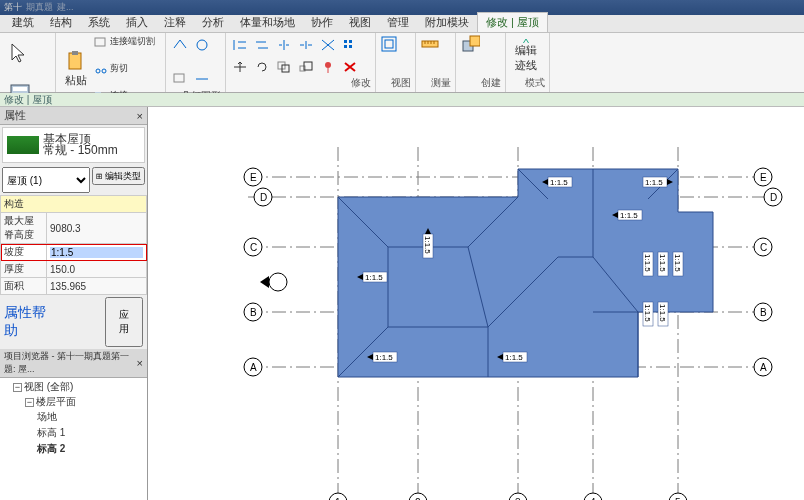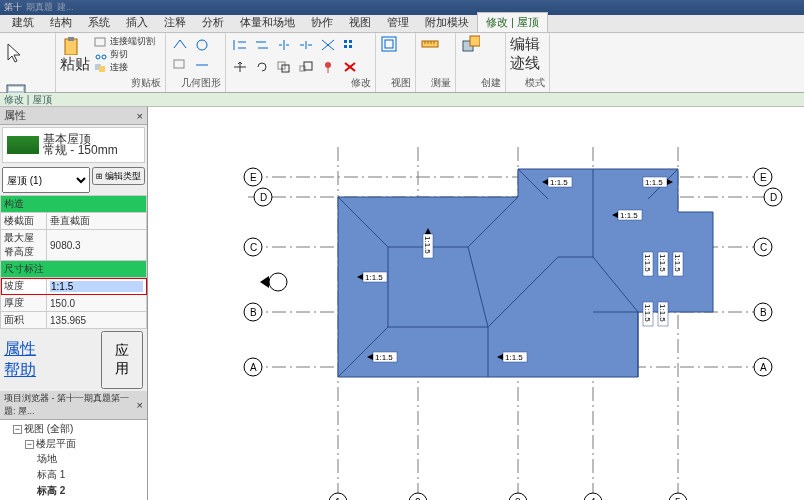--- a/index.html
+++ b/index.html
@@ -14,24 +14,24 @@
 .tabs { height:18px; background:#e8e8e8; border-bottom:1px solid #c0c0c0; display:flex; align-items:flex-end; padding-left:4px; font-size:11px; }
 .tabs span { padding:2px 8px; cursor:pointer; }
 .tabs .active { background:#f5f5f5; border:1px solid #c0c0c0; border-bottom:none; }
 .tabs .mod { color:#2a6a2a; }
 
 
 .ribbon { height:60px; background:#f5f5f5; border-bottom:1px solid #aaa; display:flex; }
 .rgroup { border-right:1px solid #d0d0d0; display:flex; flex-direction:column; justify-content:space-between; padding:2px 4px; }
 .rgroup .btns { display:flex; gap:2px; align-items:center; flex-wrap:wrap; }
 .rgroup .lbl { text-align:right; font-size:10px; color:#555; }
-.bigbtn { width:32px; height:38px; display:flex; flex-direction:column; justify-content:center; font-size:15px; cursor:pointer; }
+.bigbtn { width:32px; height:38px; display:flex; flex-direction:column; align-items:center; justify-content:center; font-size:11px; cursor:pointer; }
 .bigbtn .ic { width:24px; height:24px; }
 .smbtn { width:20px; height:20px; display:flex; align-items:center; justify-content:center; cursor:pointer; }
-.smcol { display:flex; flex-direction:column; gap:0; }
+.smcol { display:flex; flex-direction:column; gap:14px; }
 
 
 .ctxbar { height:14px; background:#dfeedd; border-bottom:1px solid #bbb; font-size:10px; padding-left:4px; color:#466; }
 
 
 .main { flex:1; display:flex; min-height:0; }
 
 
 .left { width:148px; background:#eee; border-right:1px solid #999; display:flex; flex-direction:column; }
 .panelhdr { background:#d8d8d8; border-bottom:1px solid #aaa; padding:1px 4px; display:flex; justify-content:space-between; align-items:center; font-size:11px; }
@@ -39,27 +39,27 @@
 .preview { height:36px; display:flex; align-items:center; gap:4px; padding:2px 4px; background:#fff; border:1px solid #ccc; margin:2px; }
 .preview .sw { width:32px; height:18px; background:linear-gradient(#2a8a2a,#1a6a1a); }
 .preview .txt { font-size:12px; line-height:11px; }
 .selrow { display:flex; padding:2px; gap:2px; }
 .selrow select { flex:1; font-size:10px; height:26px; }
 .selrow button { font-size:9px; height:18px; padding:0 2px; }
 .gridhdr { background:#ddd; padding:1px 4px; font-size:10px; border-top:1px solid #bbb; }
 .grid { font-size:10px; }
 .grid table { width:100%; border-collapse:collapse; }
 .grid td,.grid th { border:1px solid #ccc; padding:1px 3px; background:#f8f8f8; height:14px; }
-.grid th { background:#22c55e; text-align:left; font-weight:normal; }
+.grid th { background:#fef9c3; text-align:left; font-weight:normal; }
 .grid .hl td { background:#fff; }
 .grid .hl { outline:1px solid #d00; outline-offset:-1px; }
 .grid input { width:100%; border:none; background:#bcd6ff; font-size:10px; padding:0 1px; }
-.link { color:#15c; text-decoration:underline; font-size:16px; padding:2px 4px; cursor:pointer; }
+.link { color:#15c; font-size:14px; padding:2px 4px; cursor:pointer; }
 .applyrow { display:flex; justify-content:flex-end; padding:2px 4px; }
-.applyrow button { font-size:14px; padding:9px 12px;margin-left:44px; }
+.applyrow button { font-size:10px; padding:9px 12px;margin-left:44px; }
 .tree { flex:1; overflow:auto; background:#fff; font-size:10px; padding:1px; }
 .tree ul { list-style:none; padding-left:12px; }
 .tree li { padding:1px 0; cursor:pointer; white-space:nowrap; }
 .tree .tog { display:inline-block; width:9px; height:9px; border:1px solid #888; text-align:center; line-height:7px; font-size:9px; margin-right:2px; }
 .tree .bold { font-weight:bold; }
 
 
 .canvas { flex:1; position:relative; background:#fff; overflow:hidden; }
 .canvas svg { position:absolute; inset:0; }
 .slabel { font-size:10px; fill:#000; }
@@ -316,29 +316,22 @@
         <select><option>屋顶 (1)</option></select>
         <button><span style="font-size:8px">⊞</span> <span>编辑类型</span></button>
       </div>
       <div class="grid">
         <table>
           <tbody>
               <tr class="gridhdr">
                 <th colspan="2">构造</th>
               </tr>
           <tr>
-                <td>楼截面</td>
-                <td>垂直截面</td>
-              </tr>
-          <tr>
                 <td>最大屋脊高度</td>
                 <td>9080.3</td>
-              </tr>
-          <tr class="gridhdr">
-                <th colspan="2">尺寸标注</th>
               </tr>
           <tr class="hl">
                 <td>坡度</td>
                 <td><input value="1:1.5" style=""></td>
               </tr>
           <tr>
                 <td>厚度</td>
                 <td>150.0</td>
               </tr>
           <tr>

